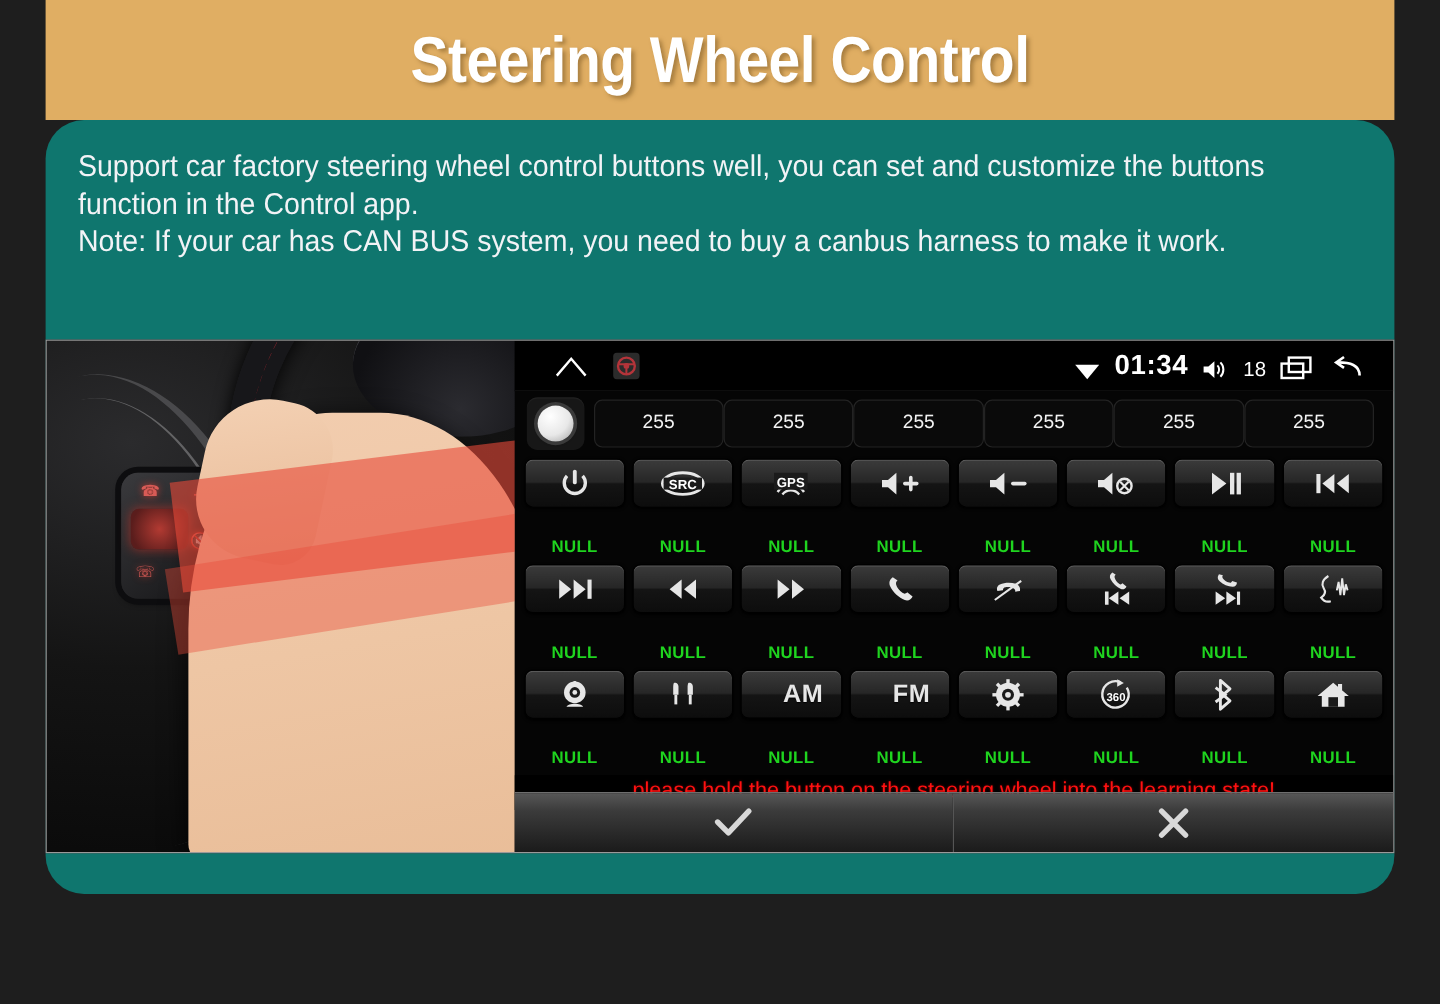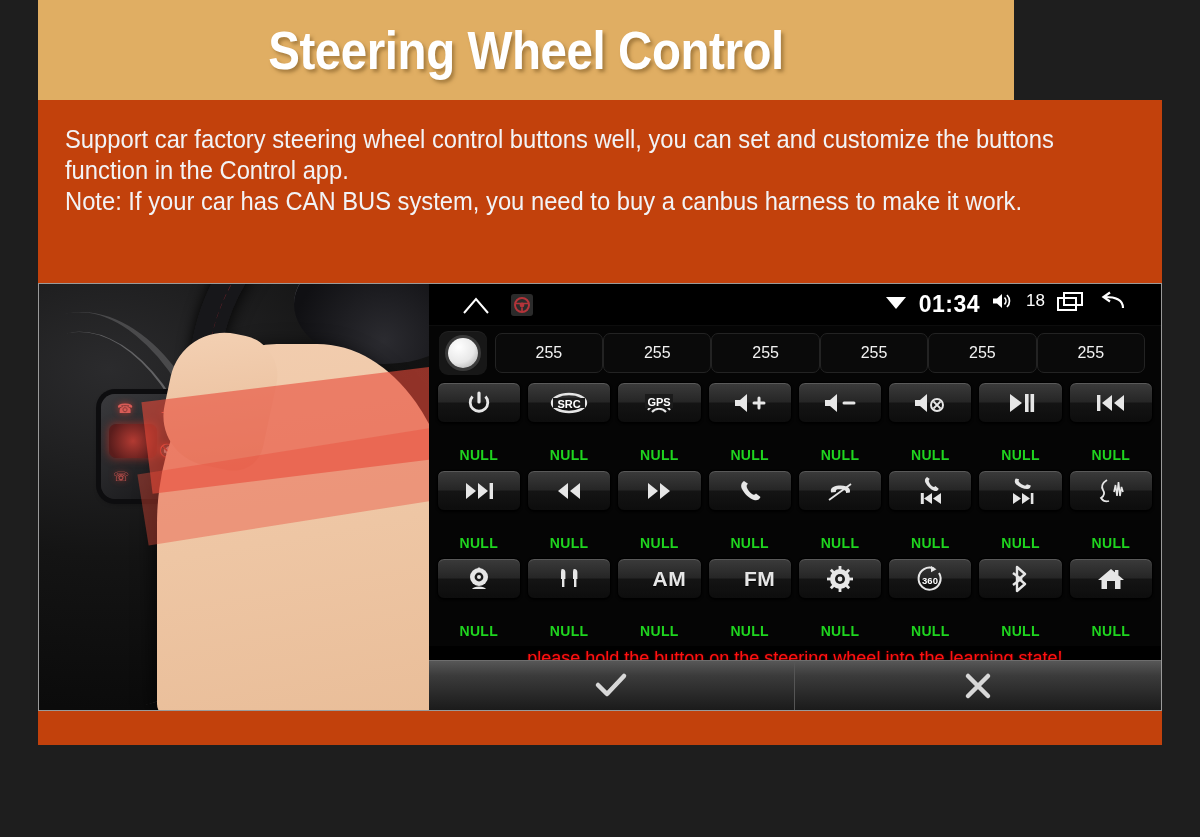--- a/index.html
+++ b/index.html
@@ -6,37 +6,38 @@
   html, body {
     width: 1200px; height: 837px;
     background: #1e1e1e;
     font-family: "Liberation Sans", sans-serif;
     overflow: hidden;
   }
   .page { position: relative; width: 1200px; height: 837px; background: #1e1e1e; }
 
   
   .banner {
-    position: absolute; left: 38px; top: 0; width: 976px; height: 100px;
+    position: absolute; left: 38px; top: 0; width: 1124px; height: 100px;
     background: #e0ae63;
     display: flex; align-items: center; justify-content: center; text-align: right;
   }
   .banner-title {
     font-size: 54px; font-weight: bold; color: #ffffff;
     letter-spacing: -0.5px;
     font-family: "Liberation Sans Narrow", "Liberation Sans", sans-serif;
     transform: scaleX(0.88); transform-origin: center;
     text-shadow: 3px 3px 4px rgba(120,85,35,0.55);
     white-space: nowrap;
   }
 
   
   .body-panel {
     position: absolute; left: 38px; top: 100px; width: 1124px; height: 645px;
-    background: #c2410c;
+    background: #0f766e;
+    border-radius: 32px;
   }
   .desc {
     position: absolute; left: 27px; top: 24px; width: 1070px;
     color: #f2f3f6; font-size: 25px; line-height: 31px;
     font-family: "Liberation Sans Narrow", "Liberation Sans", sans-serif;
     transform: scaleX(0.95); transform-origin: left top;
   }
   .desc p { margin: 0; }
 
   
@@ -131,22 +132,22 @@
     position: relative; height: 42px; background: #000;
     display: flex; align-items: center;
     border-bottom: 1px solid #0d0d0d;
   }
   .sb-home { margin-left: 32px; }
   .sb-app {
     margin-left: 20px; width: 22px; height: 22px; border-radius: 3px;
     background: #2b2b2b; display: flex; align-items: center; justify-content: center;
   }
   .sb-right {
-    margin-left: auto; display: flex; align-items: flex-start; gap: 11px;
-    padding-right: 32px;
+    margin-left: auto; display: flex; align-items: flex-end; gap: 11px;
+    padding-right: 22px;
   }
   .sb-time { color: #fff; font-size: 23px; font-weight: bold; letter-spacing: .5px; }
   .sb-vol-num { color: #fff; font-size: 17px; }
 
   .valuerow {
     display: flex; align-items: center; height: 54px; padding: 0 16px 0 10px; gap: 0;
   }
   .knob-wrap {
     width: 48px; height: 44px; border-radius: 9px; background: #171717;
     display:flex; align-items:center; justify-content:center; margin-right: 8px;

